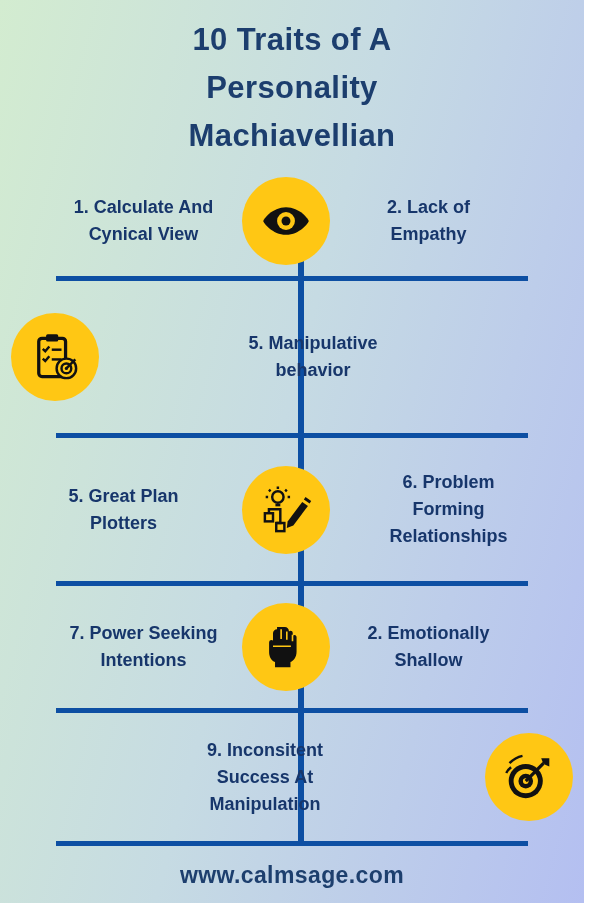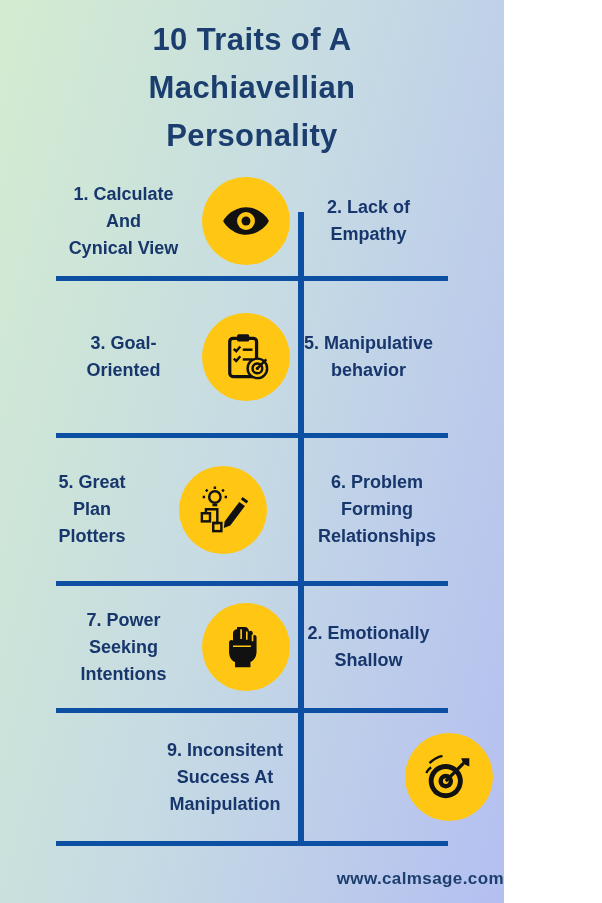--- a/index.html
+++ b/index.html
@@ -1,20 +1,20 @@
 <!DOCTYPE html>
 <html><head>
 <meta charset="utf-8">
 <style>
   html,body { margin:0; padding:0; }
   body { font-family:"Liberation Sans", sans-serif; }
 
   .page {
     position:relative;
-    width:504px; height:903px;
+    width:584px; height:903px;
     background:linear-gradient(105deg, #d3ecd0 0%, #c6dbe3 48%, #b4bff1 100%);
     overflow:hidden;
   }
 
   .header { padding-top:16px; text-align:center; height:150px; }
   .title-line {
     font-size:31px; font-weight:800; color:#1c3e6e;
     line-height:1.55; letter-spacing:0.4px;
   }
 
@@ -45,33 +45,33 @@
     width:88px; height:88px; border-radius:50%;
     background:#ffc714; display:flex; align-items:center; justify-content:center;
     position:relative; z-index:3;
   }
   .circle svg { width:52px; height:52px; }
 
   .divider { height:5px; background:#0d4fa3; margin:0 56px; position:relative; z-index:2; }
 
   .footer {
     position:absolute; bottom:14px; left:0; width:100%;
-    text-align:right; font-size:17px; font-weight:700;
+    text-align:center; font-size:23px; font-weight:700;
     color:#1d3f6e; letter-spacing:0.4px;
   }
 </style>
 </head>
 <body>
 
 <div class="page">
 
   <div class="header">
     <div class="title-line">10 Traits of A</div>
+    <div class="title-line">Personality</div>
     <div class="title-line">Machiavellian</div>
-    <div class="title-line">Personality</div>
   </div>
 
   <div class="timeline"></div>
 
   <div class="content">
 
     <div class="row row-1">
       <div class="cell cell-left">
         <div class="txt">1. Calculate And
 Cynical View</div>
@@ -87,23 +87,20 @@
       </div>
       <div class="cell cell-right">
         <div class="txt">2. Lack of
 Empathy</div>
       </div>
     </div>
 
     <div class="divider"></div>
 
     <div class="row row-2">
-      <div class="cell cell-left">
-        <div class="txt">3. Goal-Oriented</div>
-      </div>
       <div class="icon-wrap">
         <div class="circle">
           <svg viewBox="0 0 64 64">
             <rect x="12" y="9" width="33" height="47" rx="4" fill="none" stroke="#111" stroke-width="4"></rect>
             <rect x="21" y="4" width="15" height="9" rx="2" fill="#111"></rect>
             <path d="M17 22l3 3 5-6" stroke="#111" stroke-width="3" fill="none"></path>
             <line x1="28" y1="23" x2="40" y2="23" stroke="#111" stroke-width="3"></line>
             <path d="M17 34l3 3 5-6" stroke="#111" stroke-width="3" fill="none"></path>
             <line x1="28" y1="35" x2="40" y2="35" stroke="#111" stroke-width="3"></line>
             <circle cx="46" cy="46" r="12" fill="#ffc714" stroke="#111" stroke-width="3"></circle>

